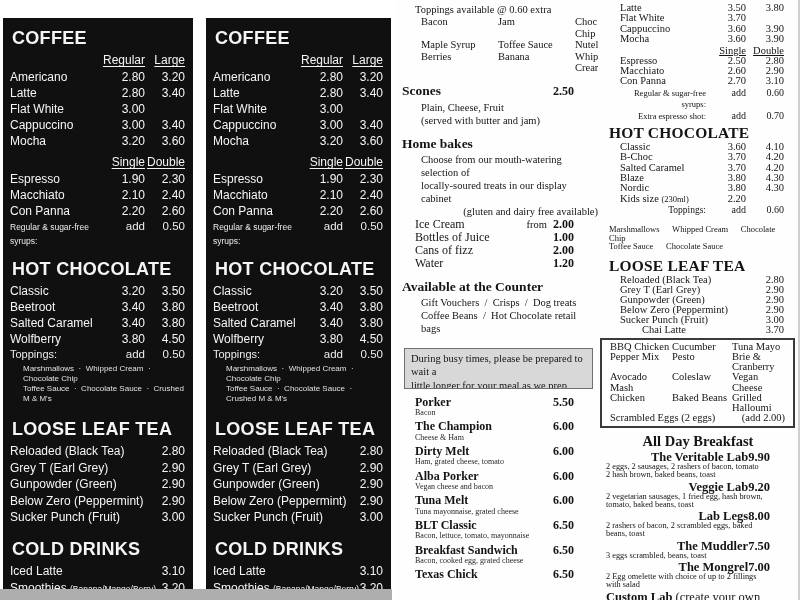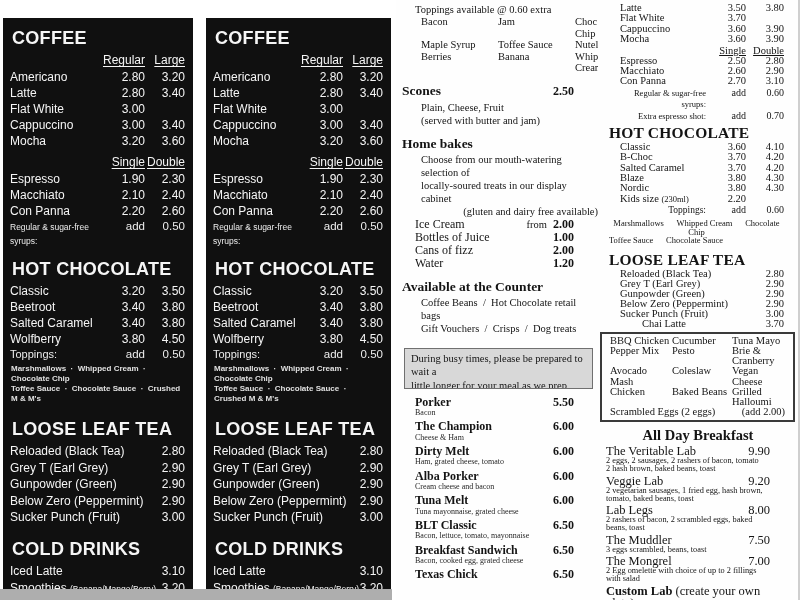--- a/index.html
+++ b/index.html
@@ -19,21 +19,21 @@
   .dp-row .dp-name{flex:1;white-space:nowrap;}
   .dp-sub{font-size:8.5px;}
   .dp-p1{width:44px;text-align:right;}
   .dp-p2{width:40px;text-align:right;}
   .dp-colhead{display:flex;font-size:12px;line-height:17px;}
   .dp-colhead .dp-name{flex:1;}
   .dp-colhead u{text-underline-offset:2px;}
   .dp-small{display:flex;align-items:baseline;font-size:8.5px;line-height:14px;color:#ececec;}
   .dp-small .dp-name{flex:1;}
   .dp-small .dp-p1,.dp-small .dp-p2{font-size:11.5px;}
-  .dp-note{font-size:8px;line-height:10px;color:#e0e0e0;white-space:pre-wrap;margin-left:1px;font-weight:bold;}
+  .dp-note{font-size:8px;line-height:10px;color:#e0e0e0;white-space:pre-wrap;margin-left:13px;}
   .bottom-strip{position:absolute;left:0;top:589px;width:392px;height:11px;background:#aeaeae;}
 
   
   .page{position:absolute;top:0;height:600px;background:#fefefe;color:#141414;
         font-family:"Liberation Serif",serif;overflow:hidden;box-sizing:border-box;}
   #page3{left:396px;width:202px;}
   #page4{left:598px;width:202px;border-right:2px solid #cfcfcf;}
 
   
   .p3-topnote{margin:4px 0 0 19px;font-size:10.5px;line-height:12px;}
@@ -72,21 +72,21 @@
   .p4-extra .v1{width:40px;text-align:right;font-size:10px;}
   .p4-extra .v2{width:38px;text-align:right;font-size:10px;}
   .p4-sect{font-weight:bold;font-size:15.5px;line-height:15px;margin:3px 0 2px 11px;letter-spacing:.2px;}
   .p4-note{margin-left:11px;font-size:8.5px;line-height:8.5px;white-space:pre-wrap;}
   .fbox{margin:3px 3px 0 2px;border:2px solid #3a3a3a;padding:2px 8px 3px 8px;
         font-size:10.5px;line-height:10.2px;}
   .fbox-row{display:grid;grid-template-columns:62px 60px 1fr;}
   .fbox-last{display:flex;justify-content:space-between;}
   .adb-title{text-align:center;font-weight:bold;font-size:14.5px;line-height:15px;margin:6px 0 2px 0;}
   .adb-item{margin:0 28px 1.5px 8px;}
-  .adb-top{display:flex;justify-content:space-between;font-weight:normal;font-size:12.5px;line-height:12px;}
+  .adb-top{display:flex;justify-content:flex-end;font-weight:bold;font-size:12.5px;line-height:12px;}
   .adb-desc{font-size:8.3px;line-height:8px;}
   .adb-desc:empty{display:none;}
   .cl-title{margin:1px 28px 1px 8px;font-size:12.5px;line-height:12px;}
   .cl-title b{font-weight:bold;}
 </style>
 </head>
 <body>
 
 <div class="dark-panel" id="panel-left">
   <div class="dp-inner">
@@ -458,22 +458,22 @@
       </div>
 
       <div class="p3-line">
         <span class="n">Water</span>
         <span class="pre"></span>
         <span class="pr">1.20</span>
       </div>
     </div>
 
   <div class="p3-head">Available at the Counter</div>
+  <div class="p3-sub">Gift Vouchers  /  Crisps  /  Dog treats</div>
   <div class="p3-sub">Coffee Beans  /  Hot Chocolate retail bags</div>
-  <div class="p3-sub">Gift Vouchers  /  Crisps  /  Dog treats</div>
 
   <div class="notice">
     <div>During busy times, please be prepared to wait a</div>
     <div>little longer for your meal as we prep everything to</div>
 
   </div>
 
   <div>
 
       <div class="dish">
@@ -502,21 +502,21 @@
 
         <div class="dish-desc">Ham, grated cheese, tomato</div>
       </div>
 
       <div class="dish">
         <div class="dish-top">
           <span>Alba Porker</span>
           <span>6.00</span>
         </div>
 
-        <div class="dish-desc">Cream cheese and bacon</div>
+        <div class="dish-desc">Vegan cheese and bacon</div>
       </div>
 
       <div class="dish">
         <div class="dish-top">
           <span>Tuna Melt</span>
           <span>6.00</span>
         </div>
 
         <div class="dish-desc">Tuna mayonnaise, grated cheese</div>
       </div>
@@ -656,21 +656,21 @@
           <span class="n"><span>Kids size </span><span class="sub"> (230ml)</span></span>
           <span class="v1">2.20</span>
           <span class="v2"></span>
         </div>
       </div>
     <div class="p4-extra" style="font-size:9.5px;">
       <span class="n">Toppings:</span>
       <span class="v1">add</span>
       <span class="v2">0.60</span>
     </div>
-    <div class="p4-note" style="margin-top:3px;text-align:center;">Marshmallows      Whipped Cream      Chocolate Chip</div>
+    <div class="p4-note" style="margin-top:9px;">Marshmallows      Whipped Cream      Chocolate Chip</div>
     <div class="p4-note">Toffee Sauce      Chocolate Sauce</div>
 
     <div class="p4-sect" style="margin-top:7px;">LOOSE LEAF TEA</div>
     <div>
 
         <div class="p4-row" style="line-height:10px;">
           <span class="n">Reloaded (Black Tea)</span>
           <span class="v2">2.80</span>
         </div>
 

